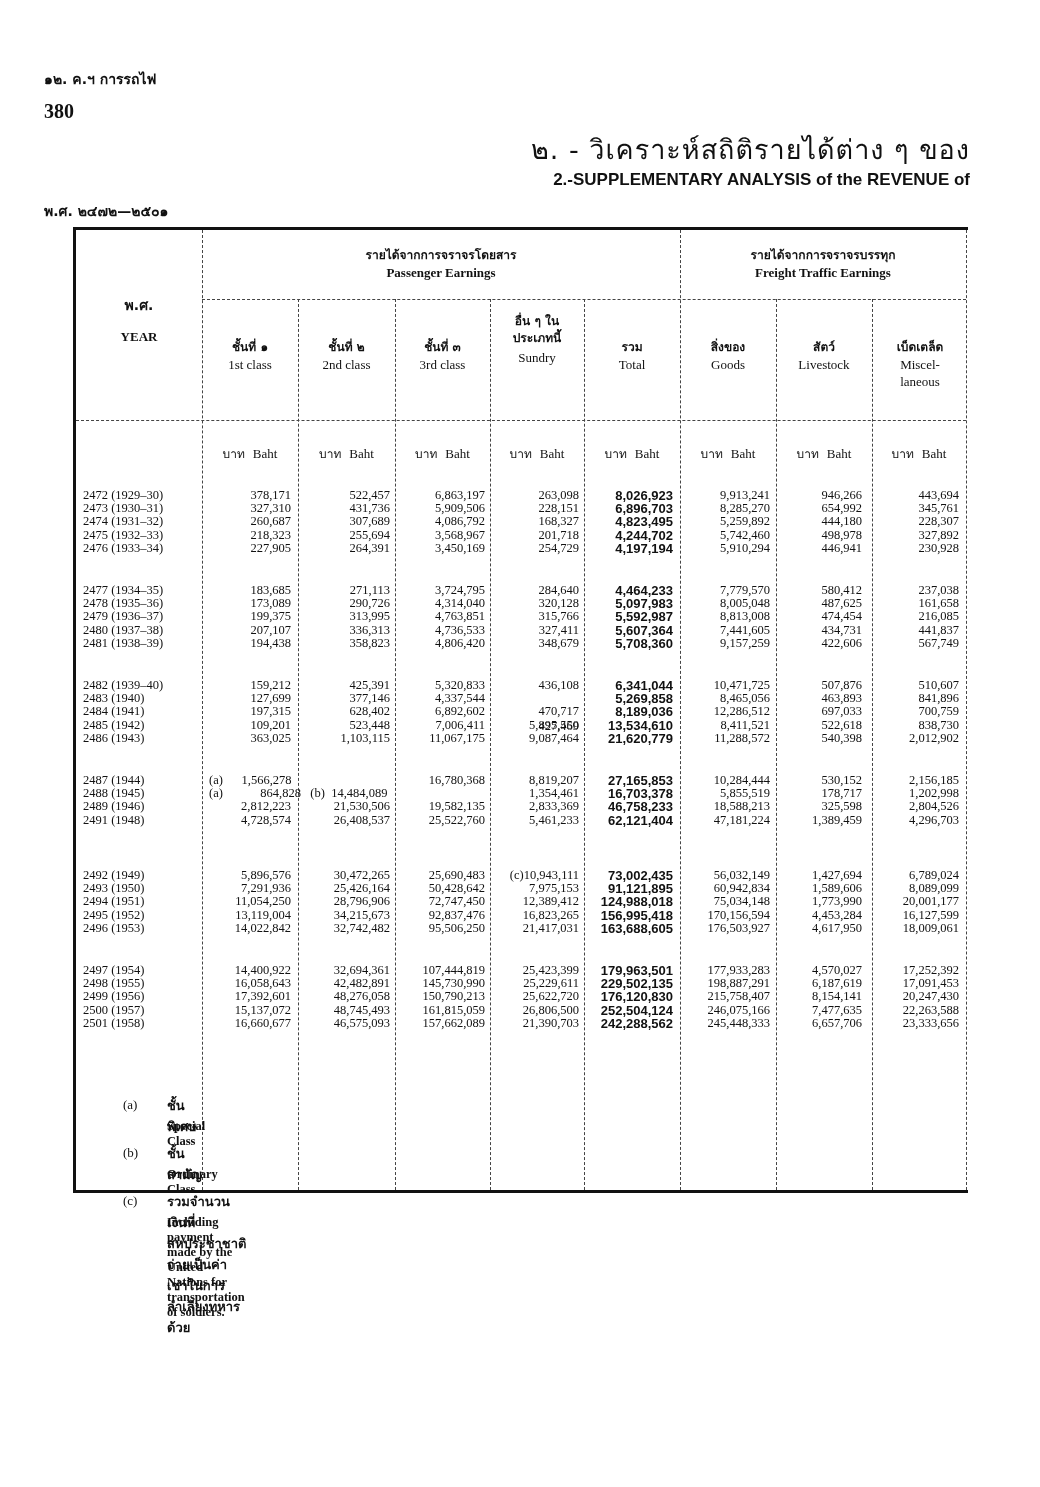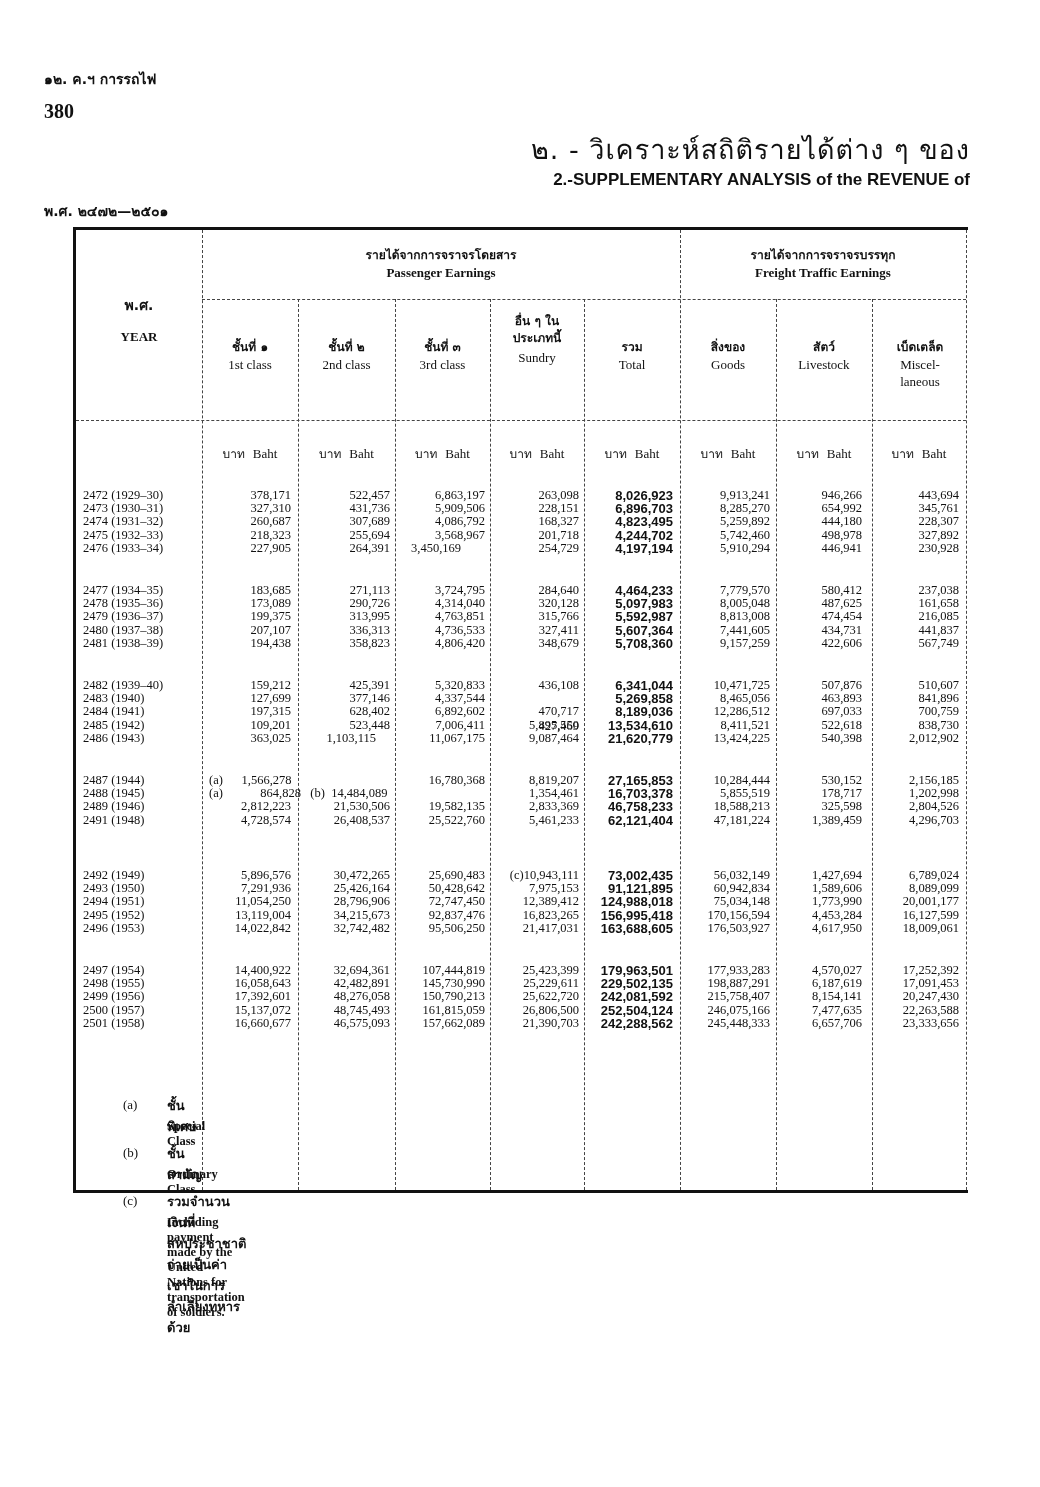--- a/index.html
+++ b/index.html
@@ -165,21 +165,21 @@
           <span class="cell" style="right: 389px;">201,718</span>
           <span class="cell total" style="right: 295px;">4,244,702</span>
           <span class="cell" style="right: 198px;">5,742,460</span>
           <span class="cell" style="right: 106px;">498,978</span>
           <span class="cell" style="right: 9px;">327,892</span>
         </div>
         <div class="row">
           <span class="cell year">2476 (1933–34)</span>
           <span class="cell" style="right: 677px;">227,905</span>
           <span class="cell" style="right: 578px;">264,391</span>
-          <span class="cell" style="right: 507px;">3,450,169</span>
+          <span class="cell" style="right: 483px;">3,450,169</span>
           <span class="cell" style="right: 389px;">254,729</span>
           <span class="cell total" style="right: 295px;">4,197,194</span>
           <span class="cell" style="right: 198px;">5,910,294</span>
           <span class="cell" style="right: 106px;">446,941</span>
           <span class="cell" style="right: 9px;">230,928</span>
         </div>
       </div>
       <div class="group">
         <div class="row">
           <span class="cell year">2477 (1934–35)</span>
@@ -278,25 +278,25 @@
           <span class="cell" style="right: 483px;">7,006,411</span>
           <span class="cell" style="right: 389px;">5,895,550</span>
           <span class="cell total" style="right: 295px;">13,534,610</span>
           <span class="cell" style="right: 198px;">8,411,521</span>
           <span class="cell" style="right: 106px;">522,618</span>
           <span class="cell" style="right: 9px;">838,730</span>
         </div>
         <div class="row">
           <span class="cell year">2486 (1943)</span>
           <span class="cell" style="right: 677px;">363,025</span>
-          <span class="cell" style="right: 592px;">1,103,115</span>
+          <span class="cell" style="right: 578px;">1,103,115</span>
           <span class="cell" style="right: 483px;">11,067,175</span>
           <span class="cell" style="right: 389px;">9,087,464</span>
           <span class="cell total" style="right: 295px;">21,620,779</span>
-          <span class="cell" style="right: 198px;">13,424,225</span>
+          <span class="cell" style="right: 198px;">11,288,572</span>
           <span class="cell" style="right: 106px;">540,398</span>
           <span class="cell" style="right: 9px;">2,012,902</span>
         </div>
       </div>
       <div class="group">
         <div class="row">
           <span class="cell year">2487 (1944)</span>
           <span class="cell" style="left: 136px; text-align: left; white-space: pre;">(a)      1,566,278</span>
           <span class="cell" style="right: 483px;">16,780,368</span>
           <span class="cell" style="right: 389px;">8,819,207</span>
@@ -416,21 +416,21 @@
           <span class="cell" style="right: 198px;">198,887,291</span>
           <span class="cell" style="right: 106px;">6,187,619</span>
           <span class="cell" style="right: 9px;">17,091,453</span>
         </div>
         <div class="row">
           <span class="cell year">2499 (1956)</span>
           <span class="cell" style="right: 677px;">17,392,601</span>
           <span class="cell" style="right: 578px;">48,276,058</span>
           <span class="cell" style="right: 483px;">150,790,213</span>
           <span class="cell" style="right: 389px;">25,622,720</span>
-          <span class="cell total" style="right: 295px;">242,081,592</span>
+          <span class="cell total" style="right: 295px;">176,120,830</span>
           <span class="cell" style="right: 198px;">215,758,407</span>
           <span class="cell" style="right: 106px; margin-left: 12px;">8,154,141</span>
           <span class="cell" style="right: 9px;">20,247,430</span>
         </div>
         <div class="row">
           <span class="cell year">2500 (1957)</span>
           <span class="cell" style="right: 677px;">15,137,072</span>
           <span class="cell" style="right: 578px;">48,745,493</span>
           <span class="cell" style="right: 483px;">161,815,059</span>
           <span class="cell" style="right: 389px;">26,806,500</span>

